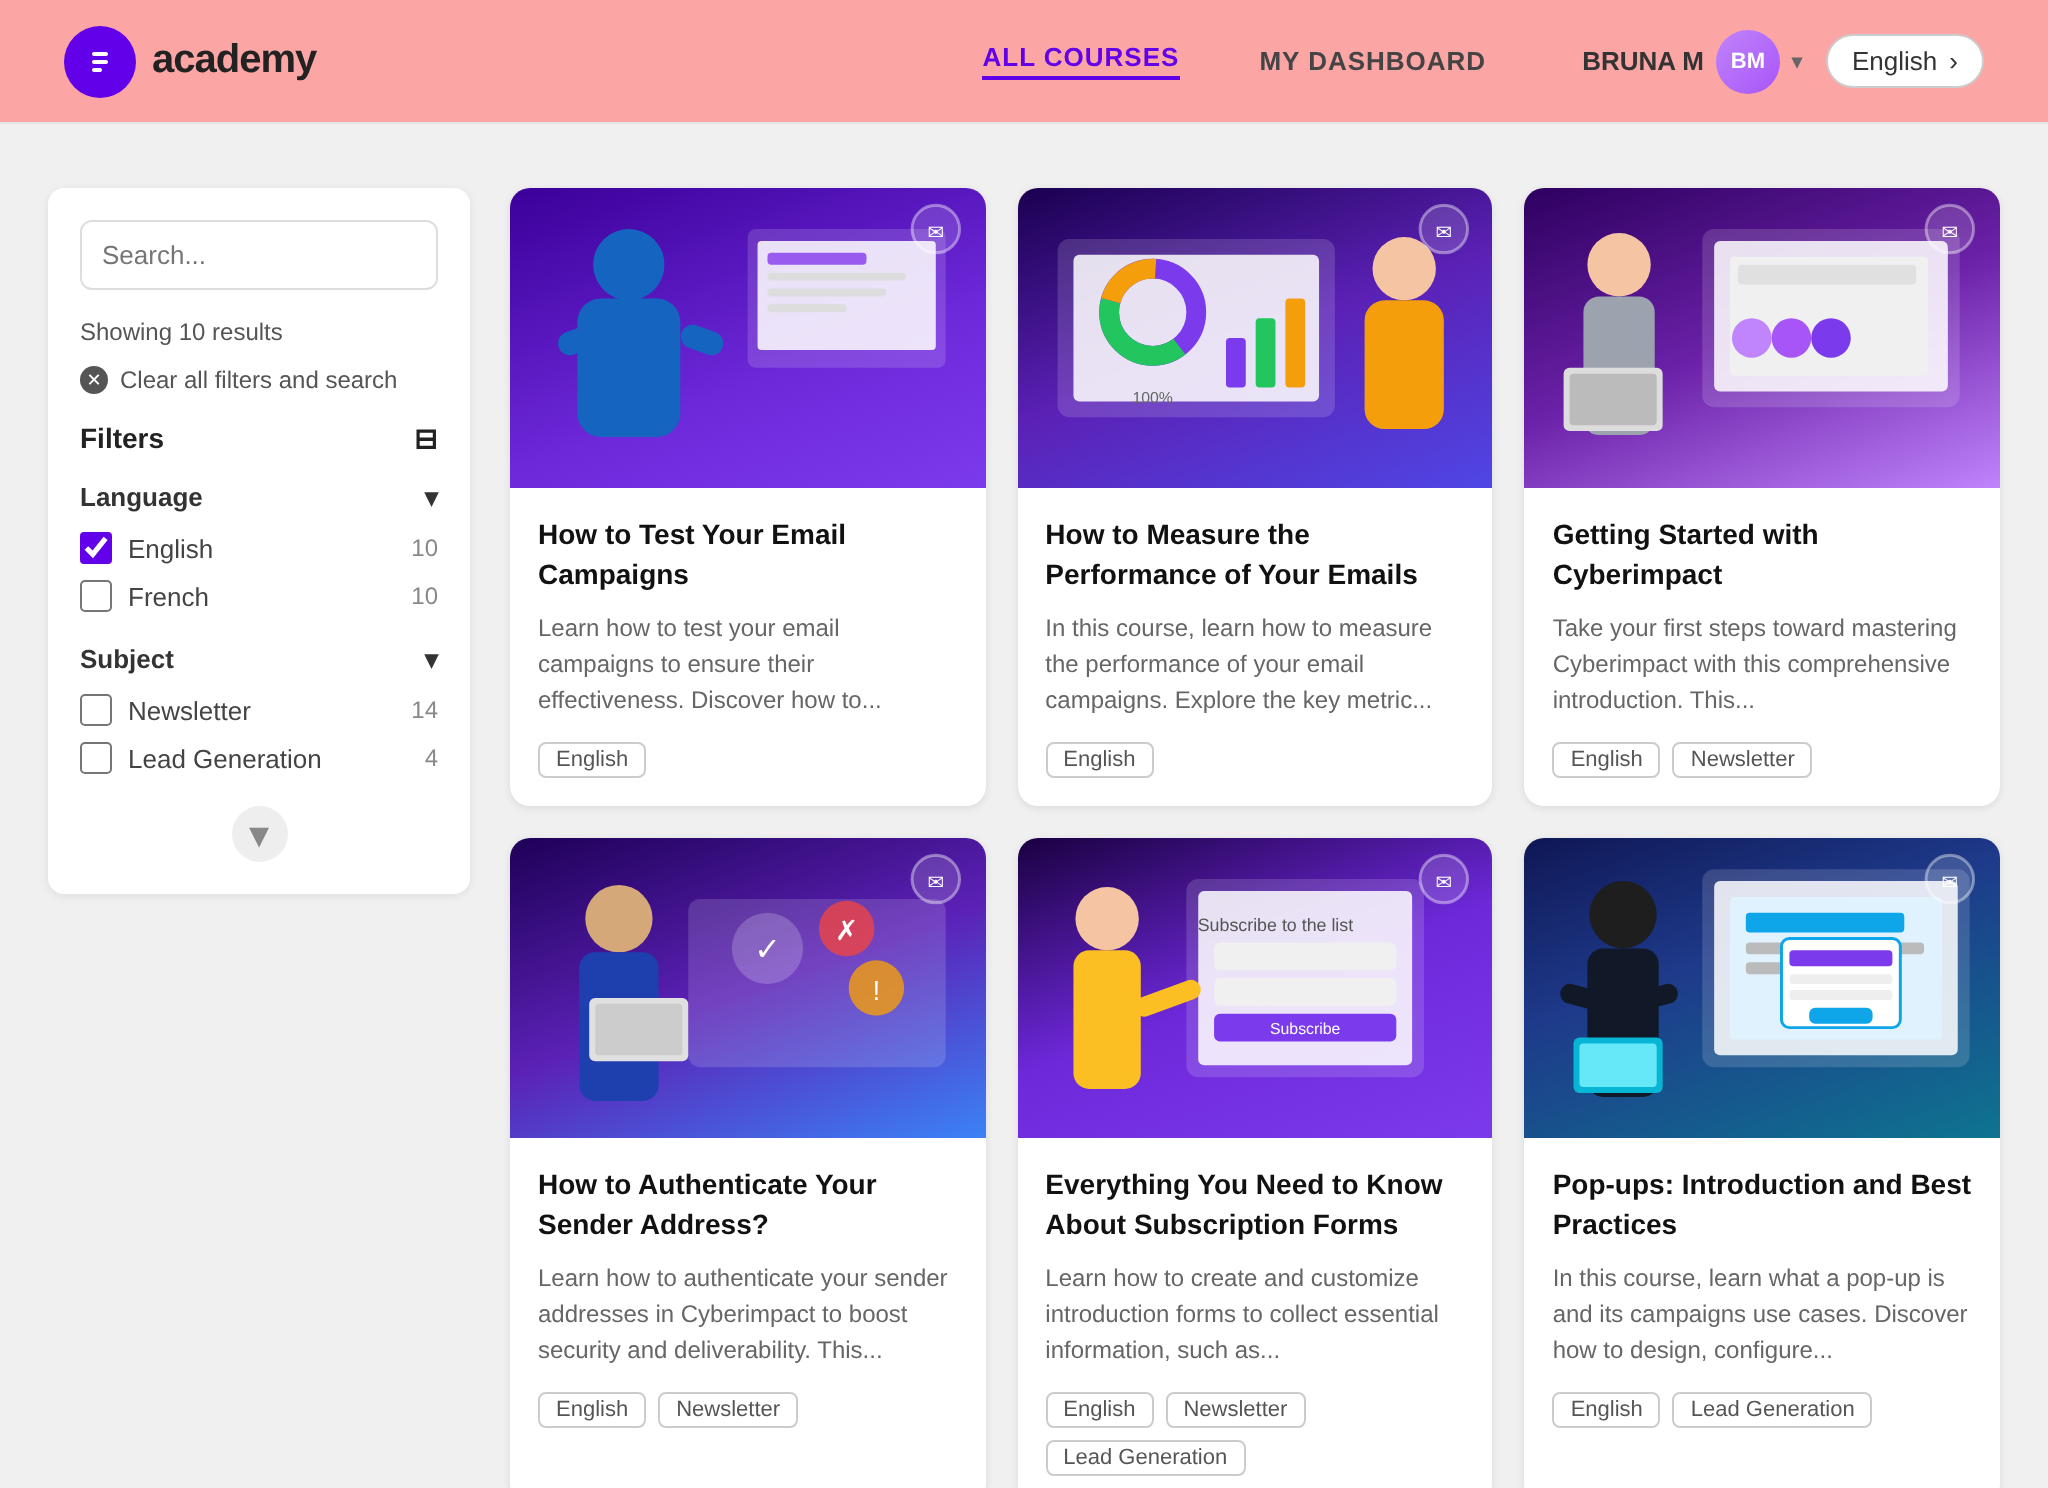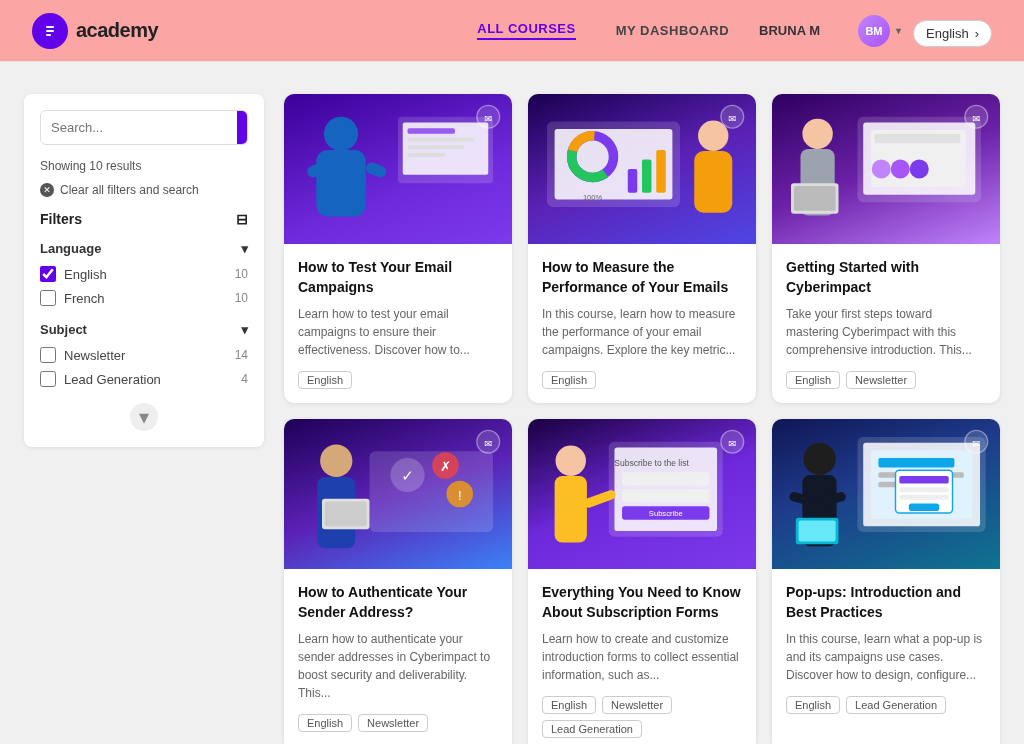--- a/index.html
+++ b/index.html
@@ -34,57 +34,56 @@
       font-size: 20px;
       font-weight: 700;
       color: #222;
       letter-spacing: -0.5px;
     }
     .header-nav {
       display: flex;
       align-items: center;
       gap: 40px;
       margin-left: auto;
-      margin-right: 30px;
+      margin-right: 48px;
     }
     .header-nav a {
       text-decoration: none;
       font-size: 13px;
       font-weight: 600;
       color: #444;
       letter-spacing: 0.5px;
       text-transform: uppercase;
     }
     .header-nav a.active {
       color: #6200ea;
       border-bottom: 2px solid #6200ea;
       padding-bottom: 2px;
     }
     .header-right {
       display: flex;
-      align-items: flex-end;
+      align-items: center;
       gap: 12px;
     }
     .user-area {
       display: flex;
       align-items: center;
       gap: 6px;
       font-size: 13px;
       font-weight: 600;
       color: #333;
     }
     .avatar {
       width: 32px; height: 32px;
       border-radius: 50%;
       background: linear-gradient(135deg, #c084fc, #a855f7);
       display: flex; align-items: center; justify-content: center;
       color: #fff;
       font-size: 11px;
       font-weight: bold;
-      margin-left: 32px;
     }
     .chevron-down { font-size: 10px; color: #666; }
     .lang-btn {
       display: flex;
       align-items: center;
       gap: 6px;
       border: 1px solid #ccc;
       border-radius: 20px;
       padding: 5px 12px;
       font-size: 13px;
@@ -98,21 +97,21 @@
     .main-layout {
       display: flex;
       gap: 0;
       padding: 32px 24px;
       max-width: 1024px;
       margin: 0 auto;
     }
 
     
     .sidebar {
-      width: 240px;
+      width: 211px;
       flex-shrink: 0;
       background: #fff;
       border-radius: 8px;
       padding: 16px;
       height: fit-content;
       box-shadow: 0 1px 4px rgba(0,0,0,0.08);
     }
     .search-box {
       display: flex;
       align-items: center;

